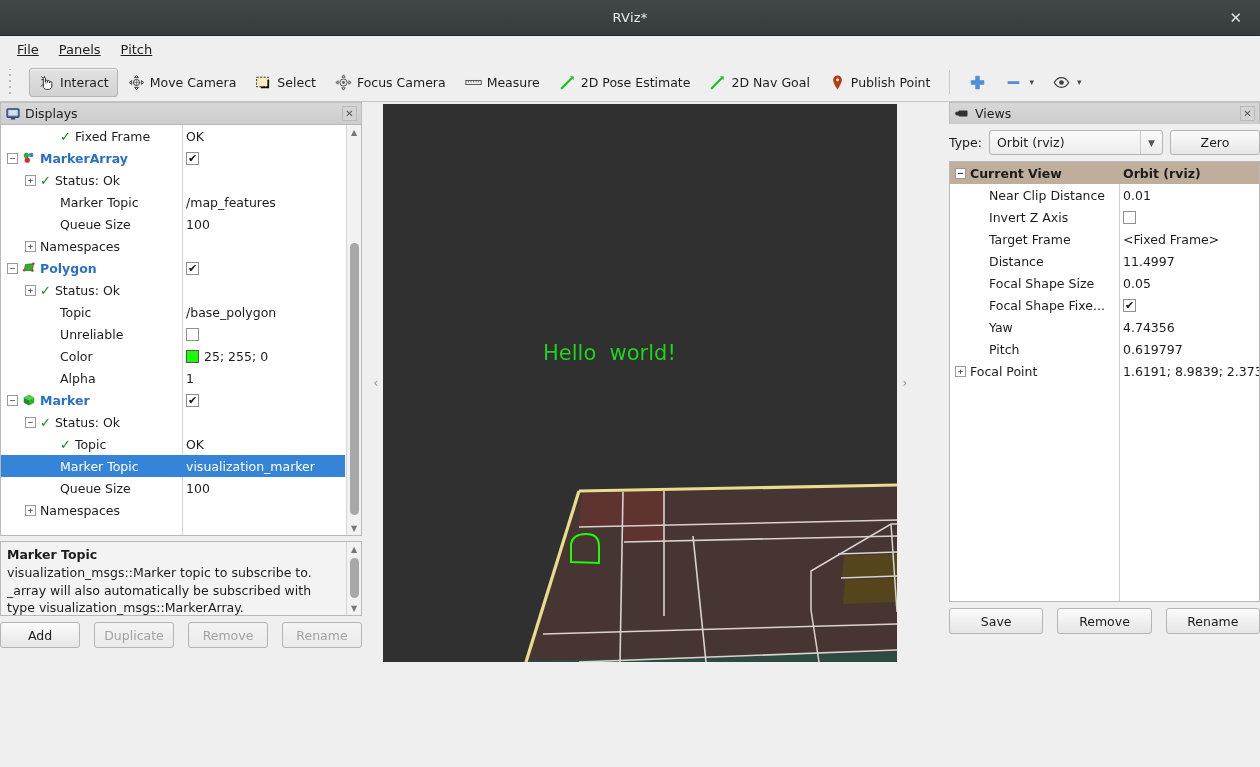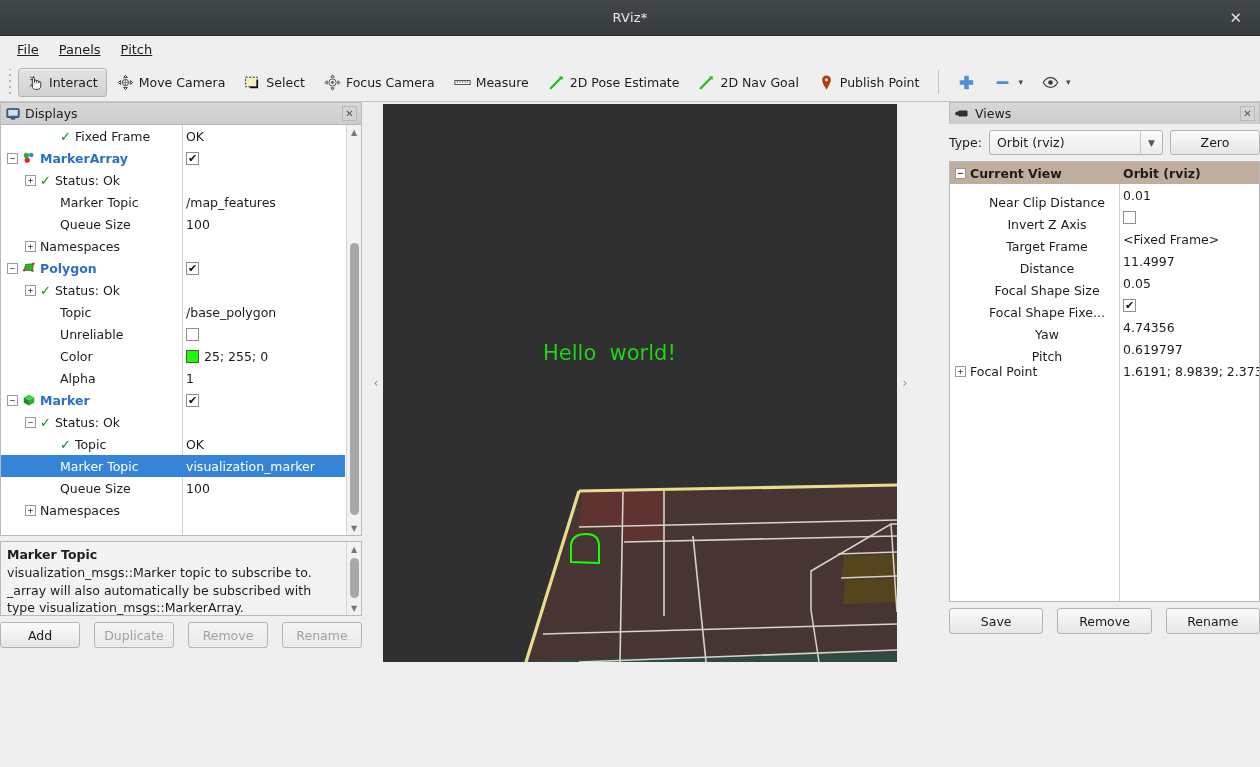--- a/index.html
+++ b/index.html
@@ -58,20 +58,21 @@
   .tbtn {
     display: flex; align-items: center; gap: 5px;
     padding: 4px 8px; height: 29px; border-radius: 3px;
     border: 1px solid transparent; cursor: pointer; font-size: 12.5px;
     white-space: nowrap;
   }
   .tbtn.checked {
     background: linear-gradient(to bottom,#e3e3e3,#d2d2d2);
     border: 1px solid #b4b4b4;
     box-shadow: inset 0 1px 0 #f4f4f4;
+    margin-left: 11px;
   }
   .tb-sep { width: 1px; height: 24px; background: #c9c9c9; margin: 0 9px; }
   .tb-ico { width: 17px; height: 17px; display: block; flex: 0 0 17px; }
   .caret { font-size: 9px; color: #4a4a4a; margin-left: 2px; }
 
   
   .panel { position: absolute; background: #efefef; }
   .panel-title {
     height: 22px; display: flex; align-items: center; gap: 5px;
     padding: 0 4px 0 5px;
@@ -214,21 +215,21 @@
   }
   .vrow { display: flex; align-items: center; height: 22px; font-size: 12.5px; }
   .vrow .vn { width: 170px; flex: 0 0 170px; display: flex;
     align-items: center; gap: 4px; overflow: hidden; white-space: nowrap; }
   .vrow .vv { flex: 1; padding-left: 3px; overflow: hidden; white-space: nowrap;
     display: flex; align-items: center; }
   .vrow.hdr { background: #bfae9b; font-weight: bold; }
   .vcol-div { position: absolute; left: 169px; top: 22px; bottom: 0;
     width: 1px; background: #d2d2d2; }
   .vind0 { padding-left: 5px; }
-  .vind1 { padding-left: 24px; flex-direction: column; }
+  .vind1 { padding-left: 24px; }
 
   
   #time { left: 0; top: 668px; width: 1260px; height: 99px; background: #efefef; }
   .time-title {
     height: 23px; display: flex; align-items: center; gap: 6px; padding: 0 4px 0 6px;
     background: linear-gradient(to bottom,#d7d7d7,#cdcdcd);
     border-bottom: 1px solid #bdbdbd; font-size: 12.5px;
   }
   .time-row {
     display: flex; align-items: center; gap: 8px; padding: 6px 10px 0 10px;

